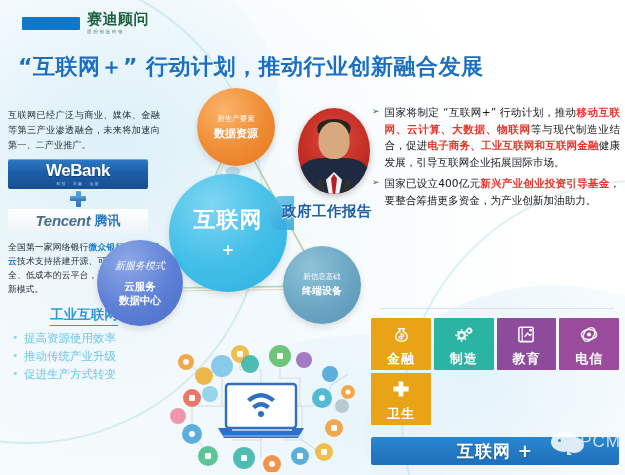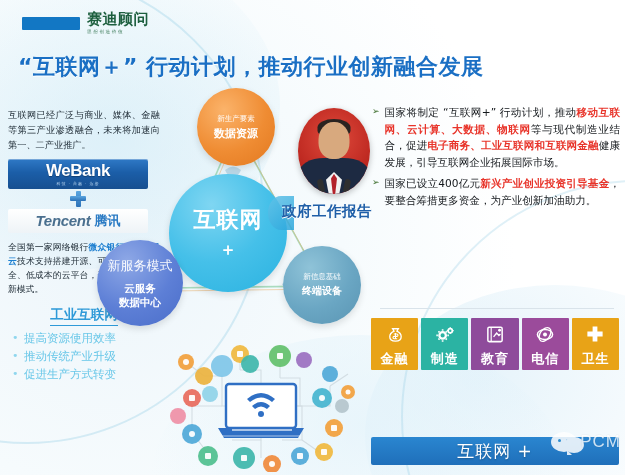--- a/index.html
+++ b/index.html
@@ -111,21 +111,21 @@
   .b-term{
     left:128px;top:158px;width:78px;height:78px;
     background:radial-gradient(circle at 35% 28%,#8fc3d8,#6aa6c3 55%,#5a95b3 100%);
   }
   .b-term .s{font-size:7.5px;opacity:.95;}
   .b-term .m{font-size:10px;font-weight:bold;margin-top:2px;}
   .b-cloud{
     left:-58px;top:152px;width:86px;height:86px;
     background:radial-gradient(circle at 35% 25%,#8ea8e6,#5d7fd6 55%,#4a6dc9 100%);
   }
-  .b-cloud .s{font-size:13px;opacity:.95;}
+  .b-cloud .s{font-size:10px;opacity:.95;font-style:italic;}
   .b-cloud .m{font-size:10.5px;font-weight:bold;margin-top:7px;}
   .b-cloud .m2{font-size:10.5px;font-weight:bold;}
 
   
   .photo{
     position:absolute;left:298px;top:108px;width:72px;height:86px;border-radius:50%;
     overflow:hidden;box-shadow:0 2px 6px rgba(0,0,0,.25);
     background:radial-gradient(circle at 50% 35%,#e04a3c,#b8231c 70%);
   }
   .photo .head{position:absolute;left:50%;top:16%;transform:translateX(-50%);
@@ -155,32 +155,32 @@
   .arrow{color:#3a6c2a;font-size:9px;flex:0 0 auto;padding-top:2px;}
   .btext{
     font-size:10.6px;line-height:1.56;color:#14181c;text-align:justify;
     font-family:"DejaVu Sans","Liberation Sans",sans-serif;
   }
   .hl-red{color:#e8342a;font-weight:bold;}
   .divider{position:absolute;left:380px;top:308px;width:234px;height:1px;background:#d9e3ea;}
 
   
   .tiles{position:absolute;left:371px;top:318px;width:248px;
-    display:grid;grid-template-columns:repeat(5,1fr);grid-template-rows:repeat(2,52px);gap:3px;}
+    display:grid;grid-template-columns:repeat(4,1fr);grid-template-rows:repeat(2,52px);gap:3px;}
   .tile{position:relative;display:flex;flex-direction:column;align-items:center;justify-content:flex-end;
     border-radius:1px;overflow:hidden;}
   .tile .ico{position:absolute;top:6px;left:50%;transform:translateX(-50%);width:22px;height:20px;}
   .tile .lbl{font-size:13px;font-weight:bold;color:#fff;line-height:1;margin-bottom:5px;
     font-family:"DejaVu Sans","Liberation Sans",sans-serif;letter-spacing:1px;}
 
   
   .bottombar{position:absolute;left:371px;top:437px;width:248px;height:28px;
     background:linear-gradient(180deg,#2a86d0,#1f6fba);border-radius:2px;
     display:flex;align-items:center;justify-content:center;}
-  .bottombar .t{font-size:17px;font-weight:normal;color:#fff;letter-spacing:1px;
+  .bottombar .t{font-size:17px;font-weight:bold;color:#fff;letter-spacing:1px;
     font-family:"DejaVu Sans","Liberation Sans",sans-serif;text-shadow:0 1px 2px rgba(0,0,0,.25);}
   .watermark{position:absolute;right:4px;top:432px;display:flex;align-items:center;gap:3px;opacity:.85;}
   .wm-bubble{position:relative;width:26px;height:20px;background:#fff;border-radius:50%;}
   .wm-bubble:after{content:"";position:absolute;right:5px;bottom:-3px;width:0;height:0;
     border-left:5px solid #fff;border-top:5px solid transparent;}
   .wm-bubble .e{position:absolute;top:7px;width:3px;height:3px;background:#2f8fd0;border-radius:50%;}
   .wm-bubble .e1{left:7px;} .wm-bubble .e2{left:15px;}
   .wm-bubble2{position:absolute;left:13px;top:5px;width:20px;height:16px;background:#fff;border-radius:50%;}
   .wm-txt{font-size:17px;color:#ffffff;opacity:.9;letter-spacing:1px;
     font-family:"Liberation Sans",sans-serif;text-shadow:0 0 2px rgba(0,0,0,.15);}

